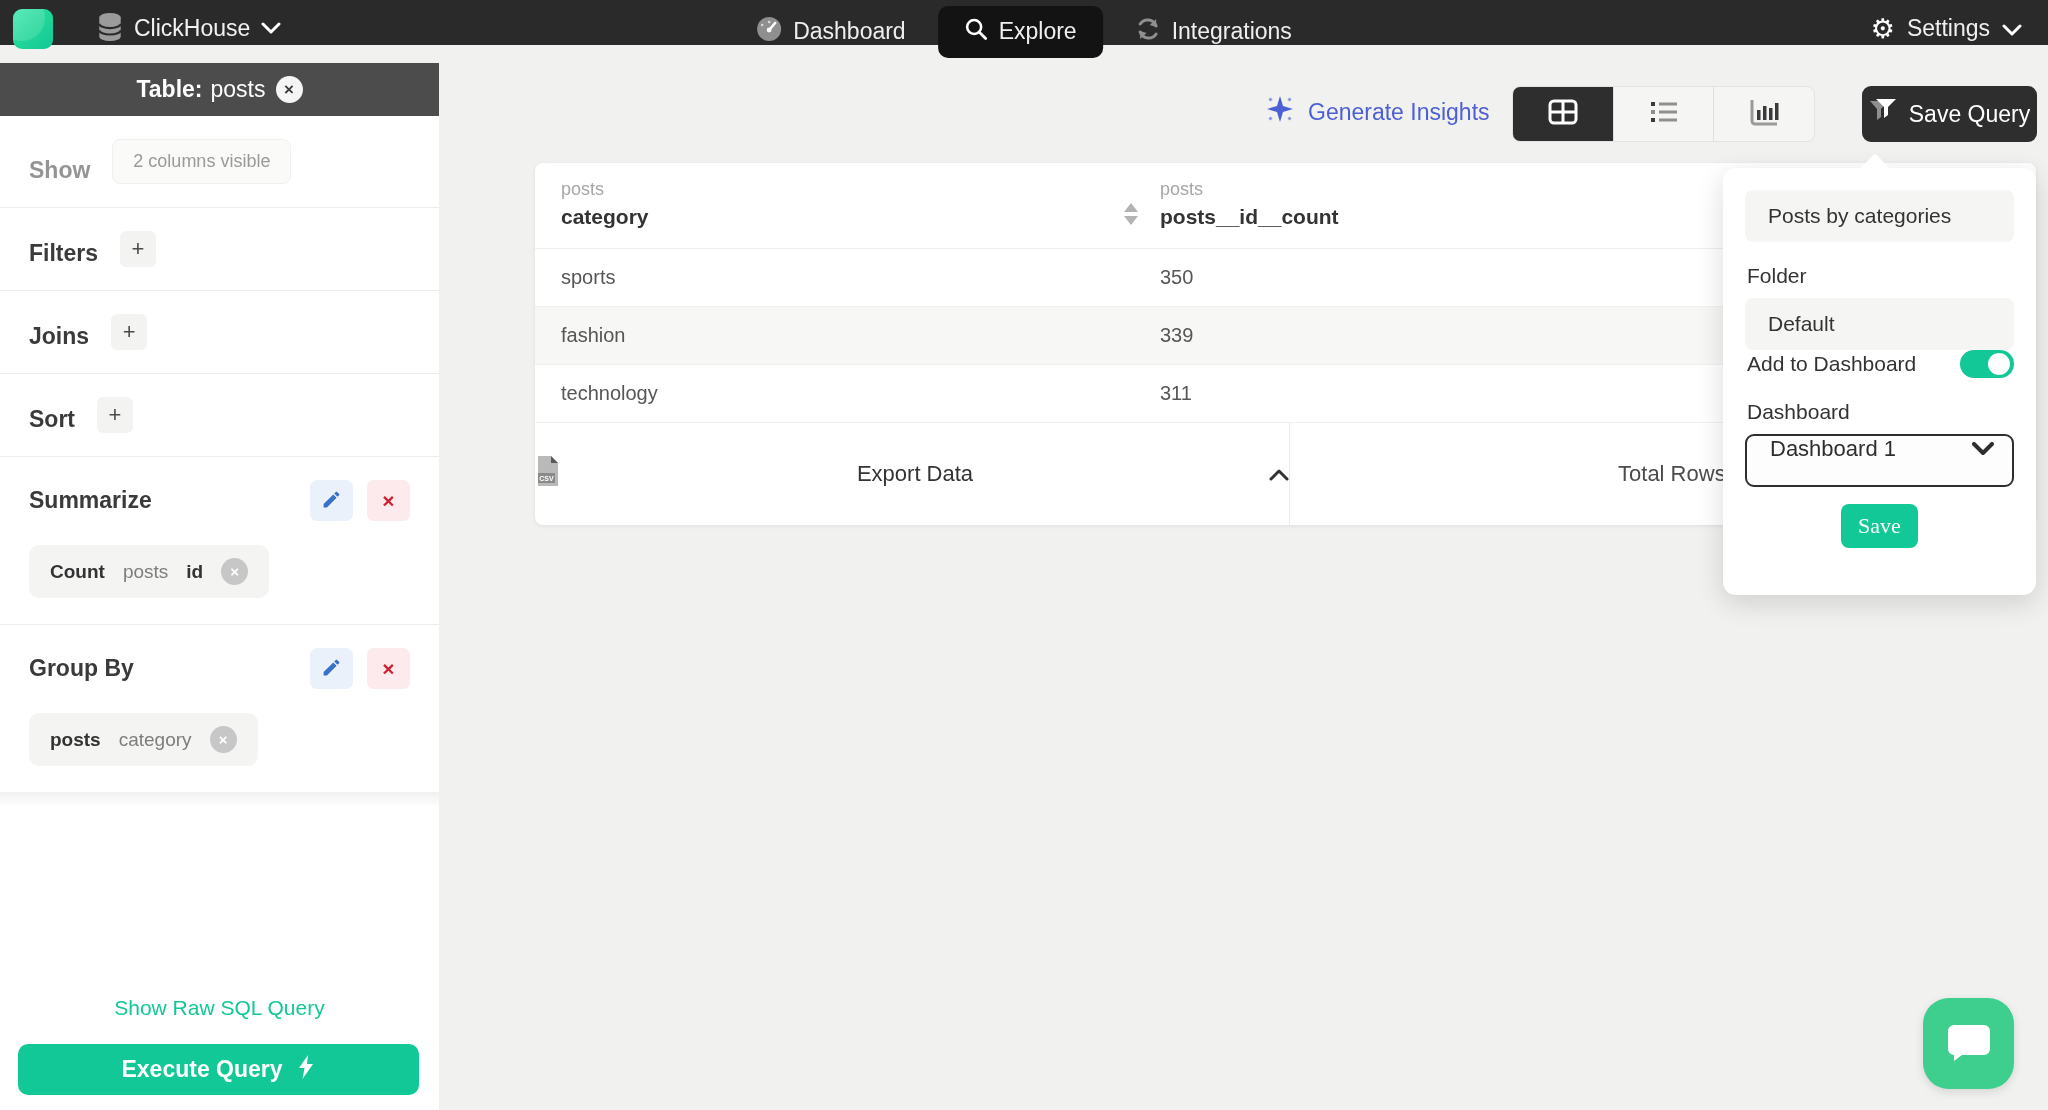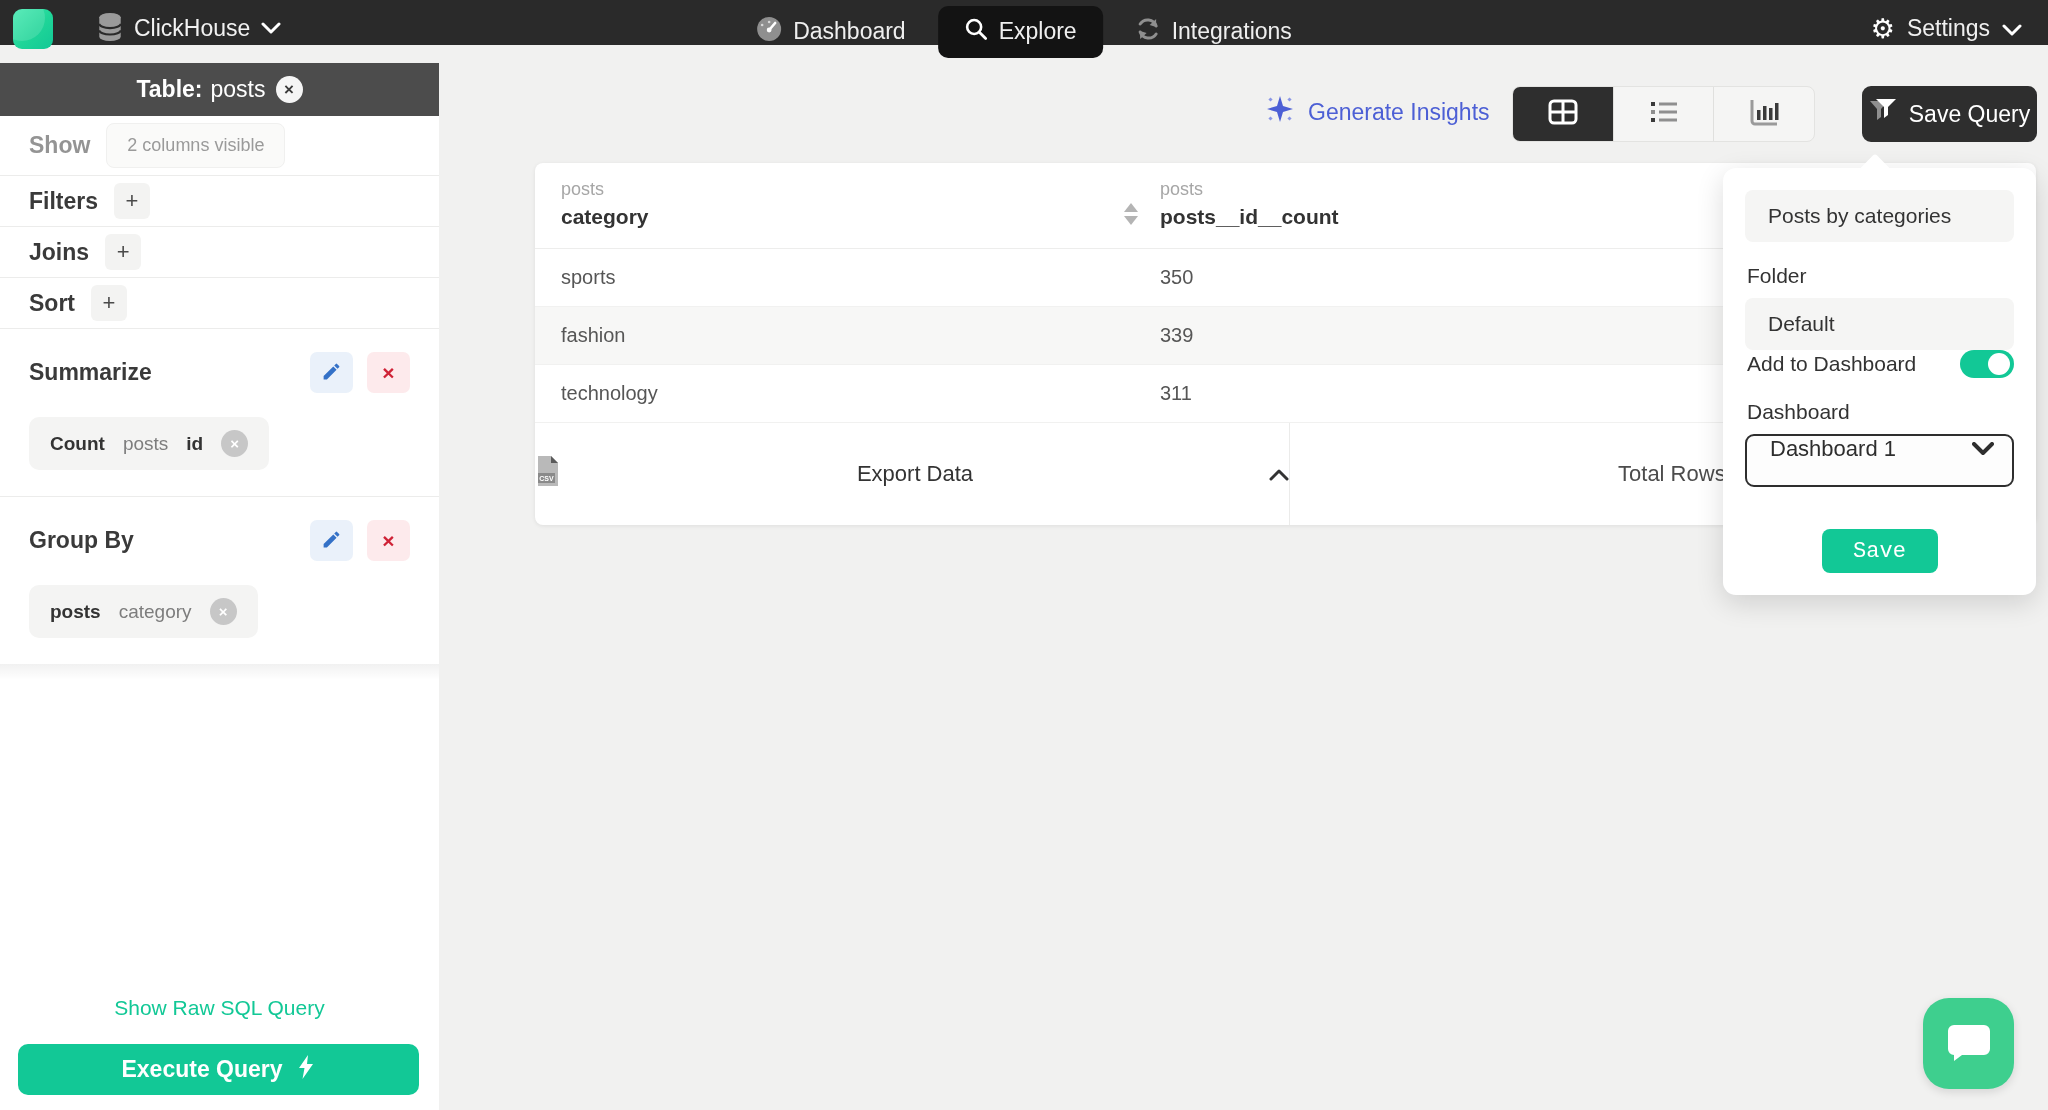--- a/index.html
+++ b/index.html
@@ -25,21 +25,21 @@
   .gear-glyph { font-size:27px; line-height:1; color:#fff; font-family:"DejaVu Sans",sans-serif; }
 
   
   .sidebar { position:absolute; top:63px; left:0; width:439px; height:1047px; background:#ffffff;
              display:flex; flex-direction:column; z-index:10; }
   .sb-header { height:53px; background:#4c4c4c; display:flex; align-items:center; justify-content:center; gap:10px; flex:none; }
   .sb-title { color:#ffffff; font-size:23px; }
   .sb-title b { font-weight:bold; margin-right:8px; }
   .sb-close { width:27px; height:27px; border-radius:50%; background:#f5f5f5; color:#3a3a3a; font-size:17px; font-weight:bold;
               display:flex; align-items:center; justify-content:center; cursor:pointer; line-height:1; }
-  .sb-row { padding:7px 29px; border-bottom:1px solid #ececeb; display:flex; align-items:center; gap:16px; flex:none; }
+  .sb-row { padding:23px 29px; border-bottom:1px solid #ececeb; display:flex; align-items:flex-end; gap:22px; flex:none; }
   .sb-label { font-size:23px; font-weight:bold; color:#3a3a3a; }
   .sb-label.dim { color:#949494; }
   .pill { background:#fafaf9; border:1px solid #f0f0ef; border-radius:8px; padding:11px 20px; font-size:18px; color:#9a9a9a; cursor:pointer; }
   .plus-btn { width:36px; height:36px; background:#f3f3f2; border:none; border-radius:6px; color:#4a4a4a; font-size:22px;
               display:flex; align-items:center; justify-content:center; cursor:pointer; }
   .sb-section { padding:23px 29px 26px 29px; border-bottom:1px solid #ececeb; flex:none; }
   .sb-sec-head { display:flex; align-items:center; }
   .sb-sec-actions { margin-left:auto; display:flex; gap:14px; }
   .icon-btn { width:43px; height:41px; border:none; border-radius:7px; display:flex; align-items:center; justify-content:center; cursor:pointer; }
   .icon-btn.edit { background:#eaf1fa; }
@@ -95,22 +95,22 @@
   .pop-input { width:100%; height:52px; background:#f5f5f4; border:none; border-radius:8px; padding:0 23px; font-size:21px; color:#333;
                font-family:"Liberation Sans","DejaVu Sans",sans-serif; outline:none; }
   .pop-label { font-size:21px; color:#333; margin:22px 0 10px 2px; }
   .toggle-row { display:flex; align-items:center; justify-content:space-between; }
   .toggle-row .pop-label { margin:0 0 0 2px; }
   .toggle { width:54px; height:28px; border-radius:15px; background:#12c896; position:relative; cursor:pointer; flex:none; }
   .toggle-knob { position:absolute; right:4px; top:3px; width:22px; height:22px; border-radius:50%; background:#ffffff; }
   .pop-select { width:100%; height:53px; border:2px solid #2e2e2e; border-radius:9px; background:#fdfdfd;
                 display:flex; align-items:flex-start; padding:0 18px 0 23px; font-size:22px; color:#2e2e2e; cursor:pointer; }
   .pop-select .chev { margin-left:auto; }
-  .pop-save { display:block; margin:42px auto 0 auto; width:116px; height:44px; background:#12c896; border:none; border-radius:8px;
-              color:#ffffff; font-size:22px; cursor:pointer; font-family:Liberation Mono, monospace; }
+  .pop-save { display:block; margin:17px auto 0 auto; width:77px; height:44px; background:#12c896; border:none; border-radius:8px;
+              color:#ffffff; font-size:22px; cursor:pointer; font-family:Liberation Serif, serif; }
 
   
   .chat-fab { position:absolute; right:34px; bottom:21px; width:91px; height:91px; border-radius:26px; background:#3ecf8e;
               display:flex; align-items:center; justify-content:center; cursor:pointer; box-shadow:0 3px 10px rgba(0,0,0,0.12); z-index:60; }
 </style>
 </head>
 <body>
 
 <div class="screen">
 

